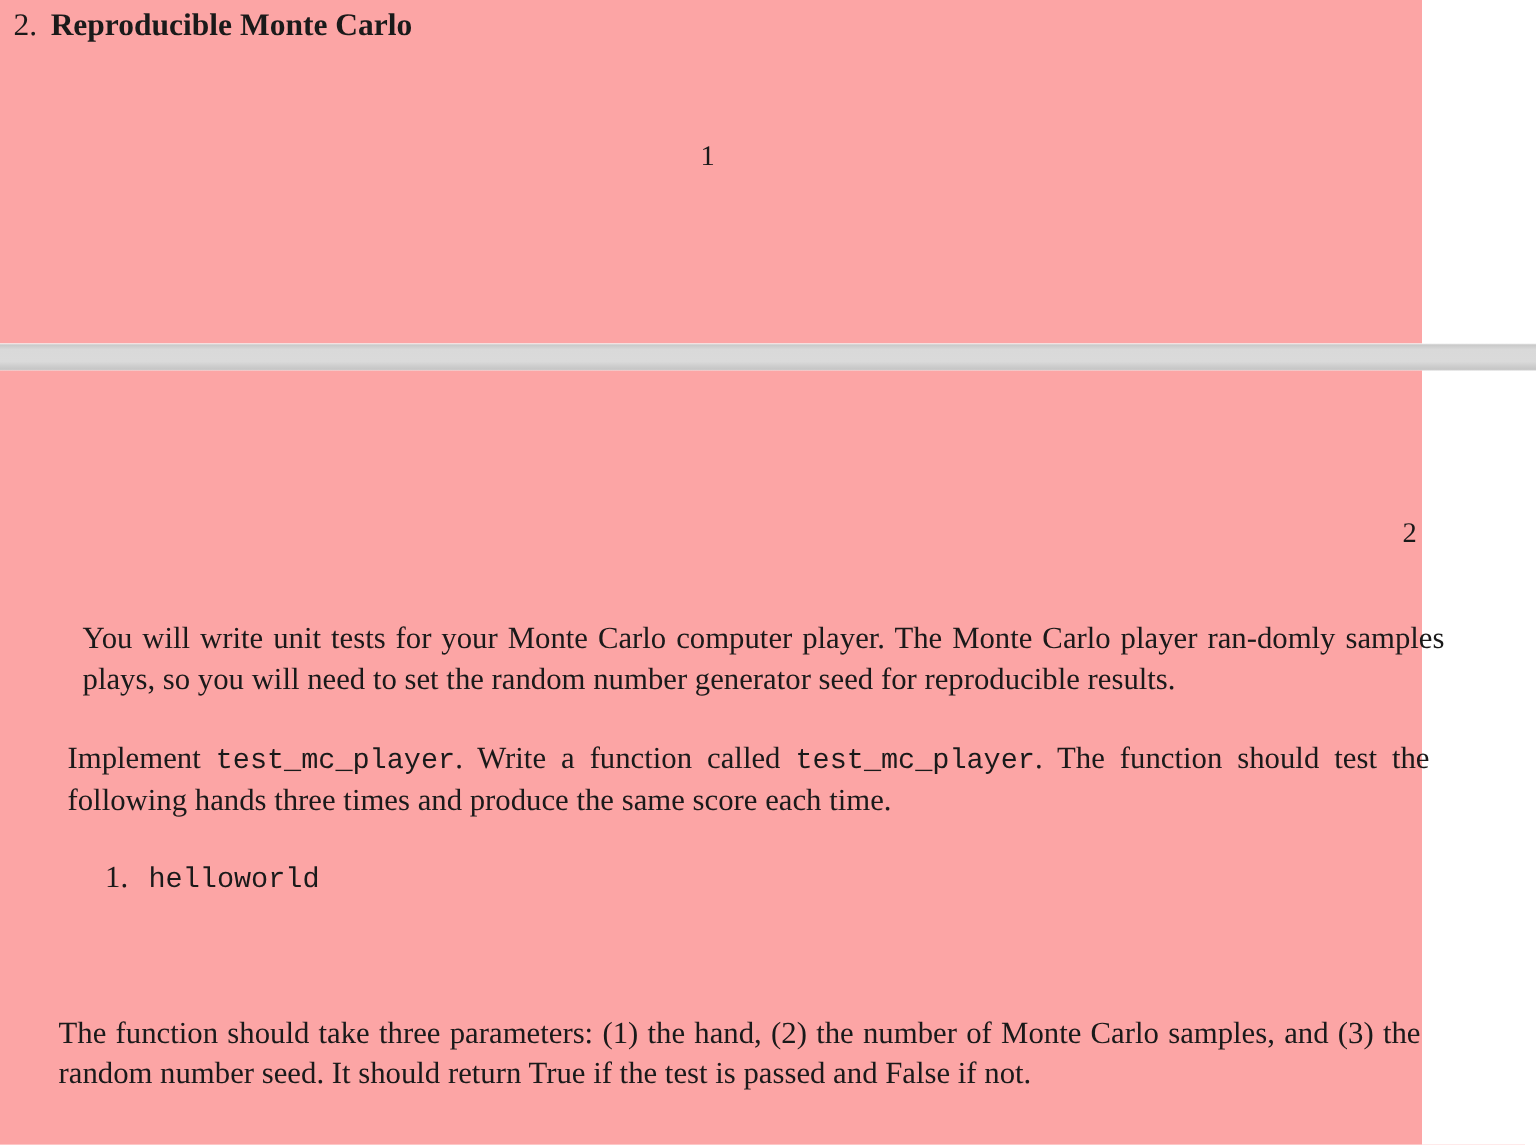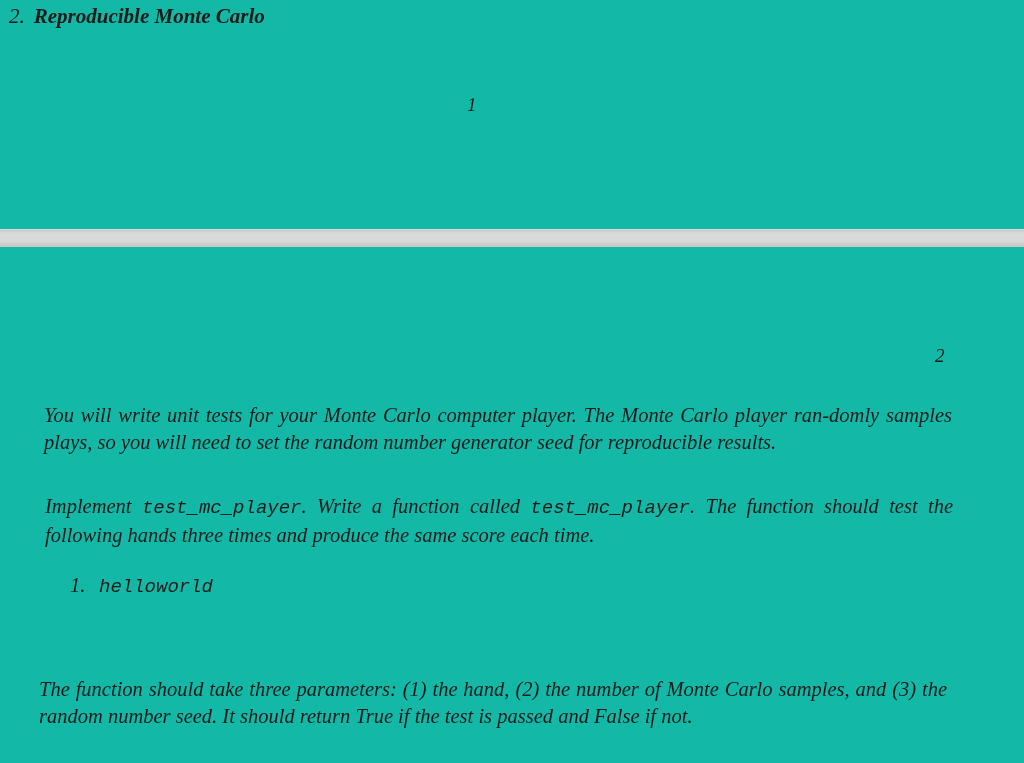--- a/index.html
+++ b/index.html
@@ -11,23 +11,22 @@
       width: 1024px;
       height: 763px;
       position: relative;
       overflow: hidden;
       font-family: "DejaVu Serif", "Liberation Serif", serif;
       color: #1a1a1a;
     }
     .page {
       position: absolute;
       left: 0;
-      width: 1024px;
-      background: #14b8a6;
-      font-style: italic;
+      width: 948px;
+      background: #fca5a5;
     }
     .page-1 { top: 0; height: 229px; }
     .page-2 { top: 247px; height: 516px; }
 
     .section-heading {
       position: absolute;
       left: 9px;
       top: 4px;
       font-family: "Liberation Serif", "DejaVu Serif", serif;
       font-size: 21px;
@@ -106,21 +105,21 @@
     <span class="num">2.</span><span class="title">Reproducible Monte Carlo</span>
   </div>
   <div class="page-number">1</div>
 </div>
 
 <div class="page-separator"></div>
 
 <div class="page page-2">
   <div class="page-number">2</div>
 
-  <p class="body-text para-1" style="margin:5px">You will write unit tests for your Monte Carlo computer player. The Monte Carlo player ran-domly samples plays, so you will need to set the random number generator seed for reproducible results.</p>
+  <p class="body-text para-1" style="margin:16px">You will write unit tests for your Monte Carlo computer player. The Monte Carlo player ran-domly samples plays, so you will need to set the random number generator seed for reproducible results.</p>
 
   <p class="body-text para-2" style="margin:6px"><span>Implement </span><code>test_mc_player</code><span>. Write a function called </span><code>test_mc_player</code><span>. The function should test the following hands three times and produce the same score each time.</span></p>
 
   <ol class="hand-list">
     <li><span class="item-num">1.</span><span class="mono">helloworld</span></li>
   </ol>
 
   <p class="body-text para-3" style="margin:0">The function should take three parameters: (1) the hand, (2) the number of Monte Carlo samples, and (3) the random number seed. It should return True if the test is passed and False if not.</p>
 </div>
 

